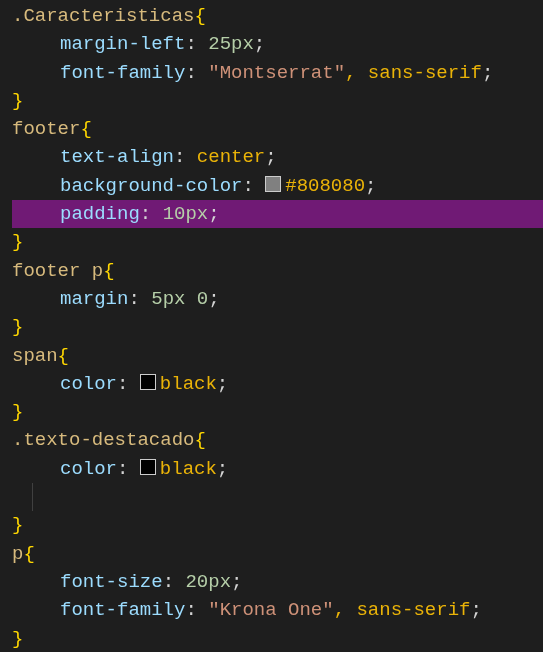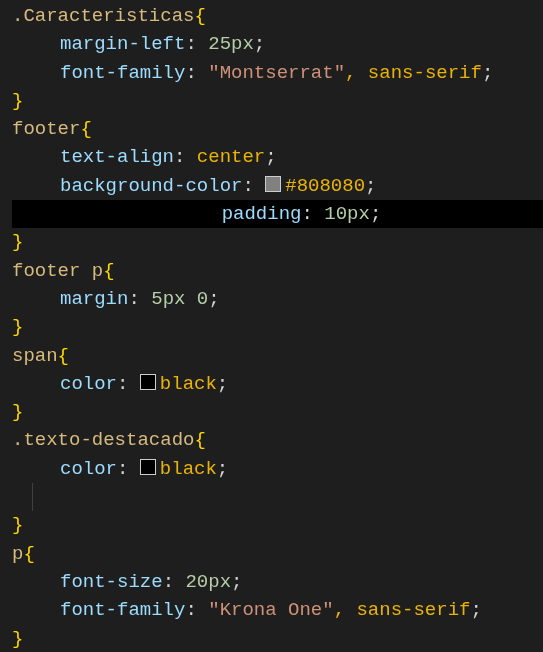--- a/index.html
+++ b/index.html
@@ -18,22 +18,21 @@
     white-space: pre;
     color: #d4d4d4;
     position: relative;
   }
   .line {
     display: block;
     position: relative;
     padding-left: 0px;
   }
   .line.highlight {
-    background: #000000;
-    text-align: center;
+    background: #701a75;
   }
   .guide {
     border-left: 1px solid #404040;
     position: absolute;
     top: 0;
     bottom: 0;
     left: 0;
   }
   .guide1 { left: 20px; }
   .tok-selector { color: #d7ba7d; }

